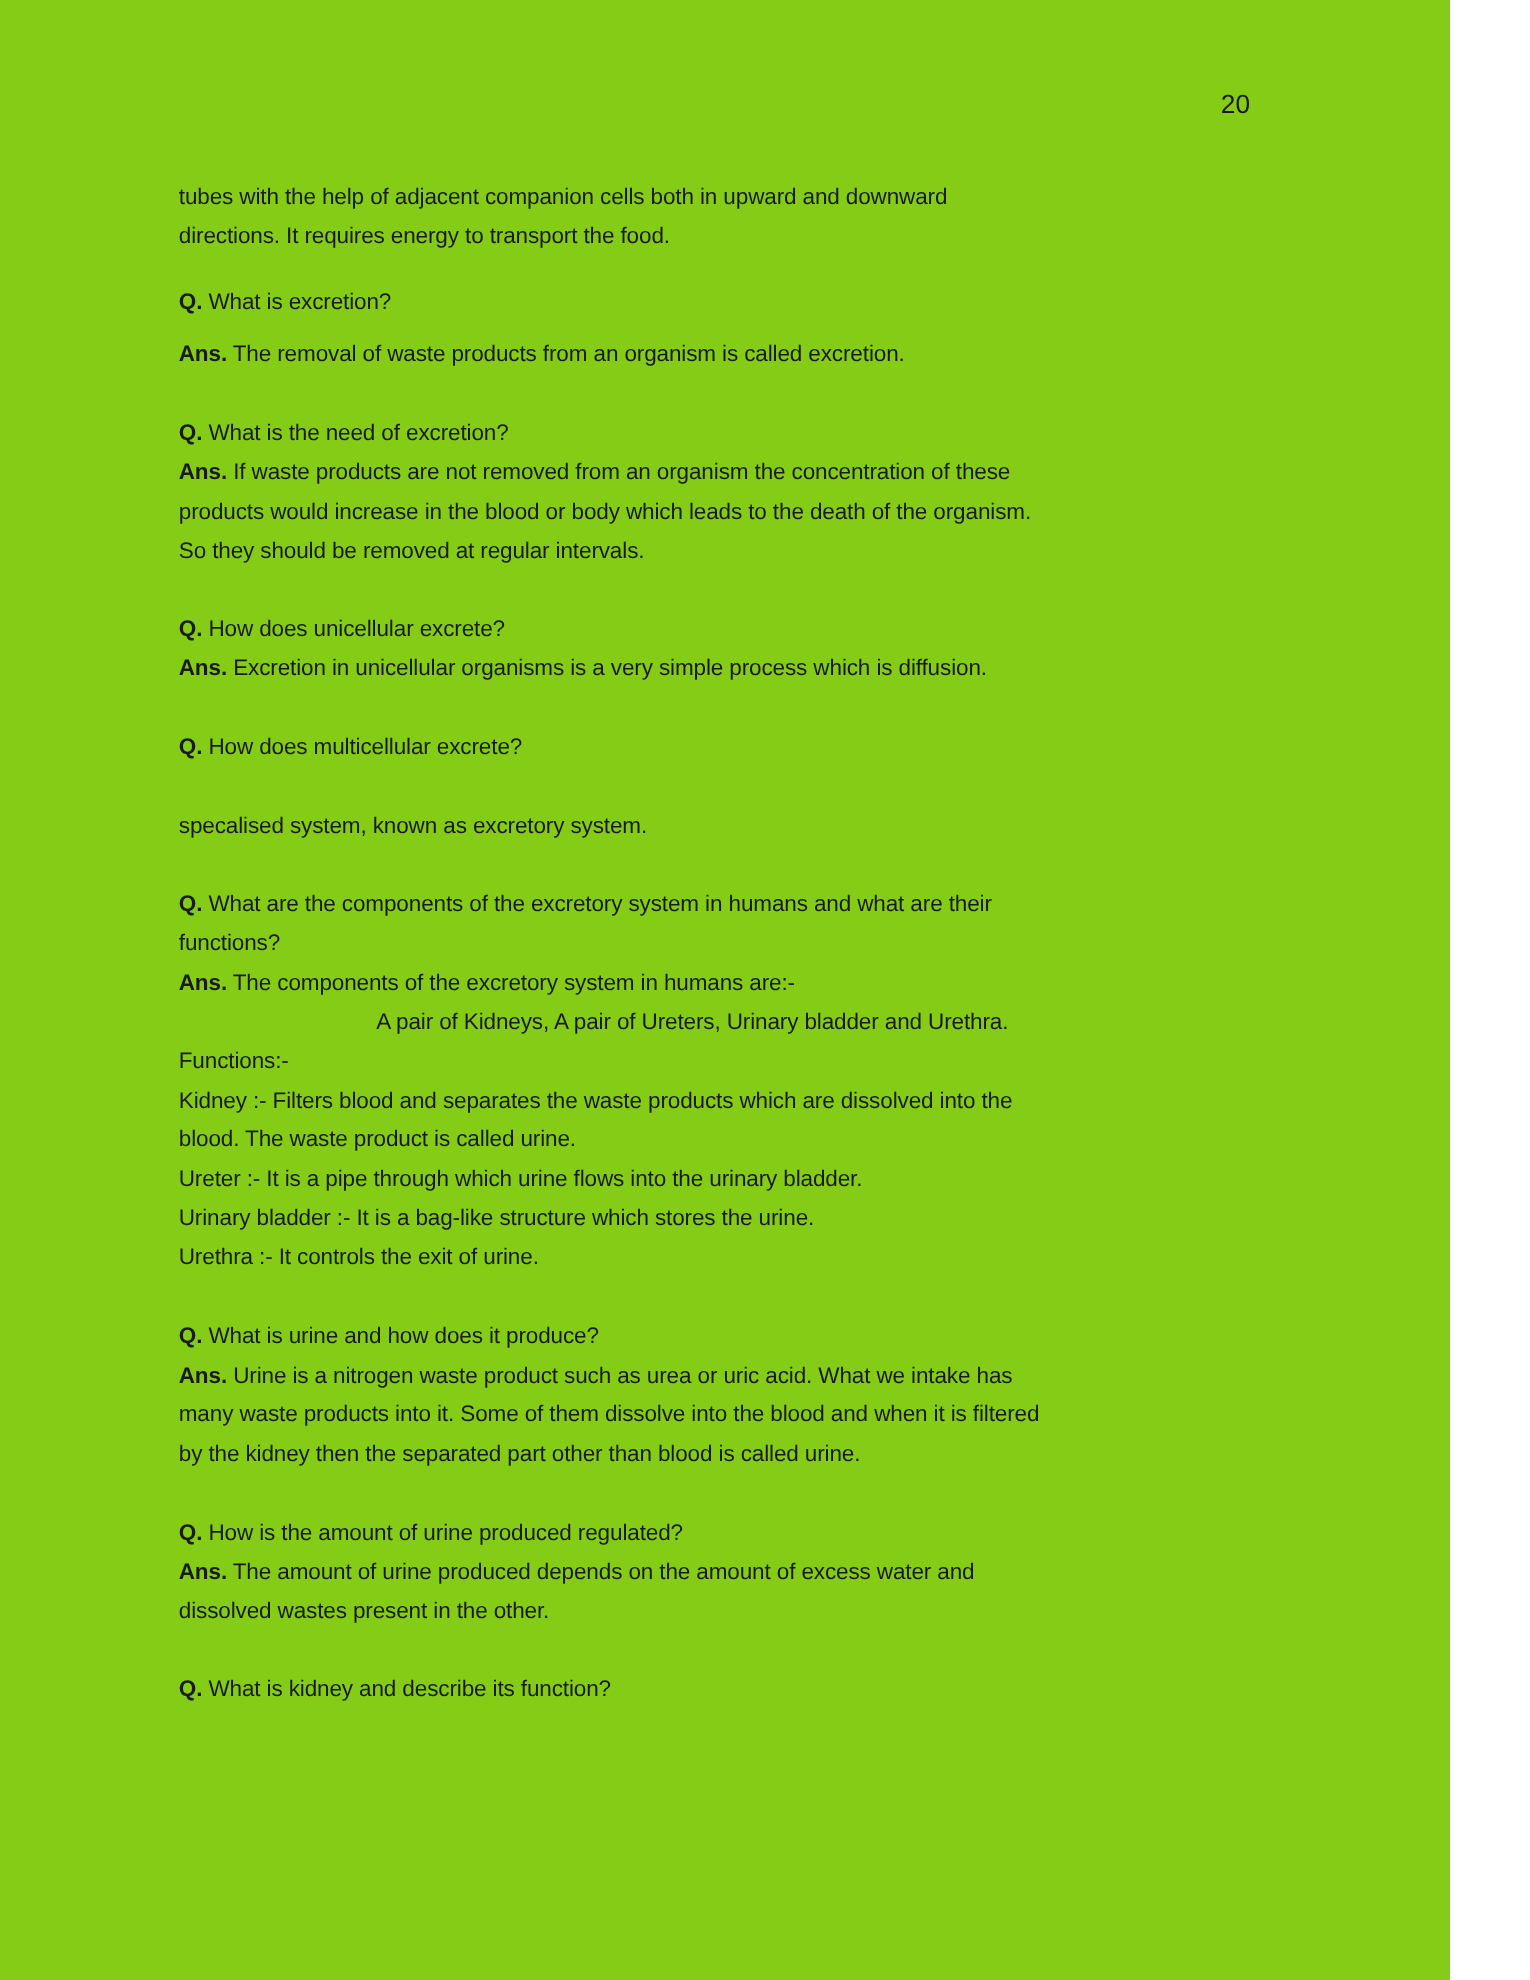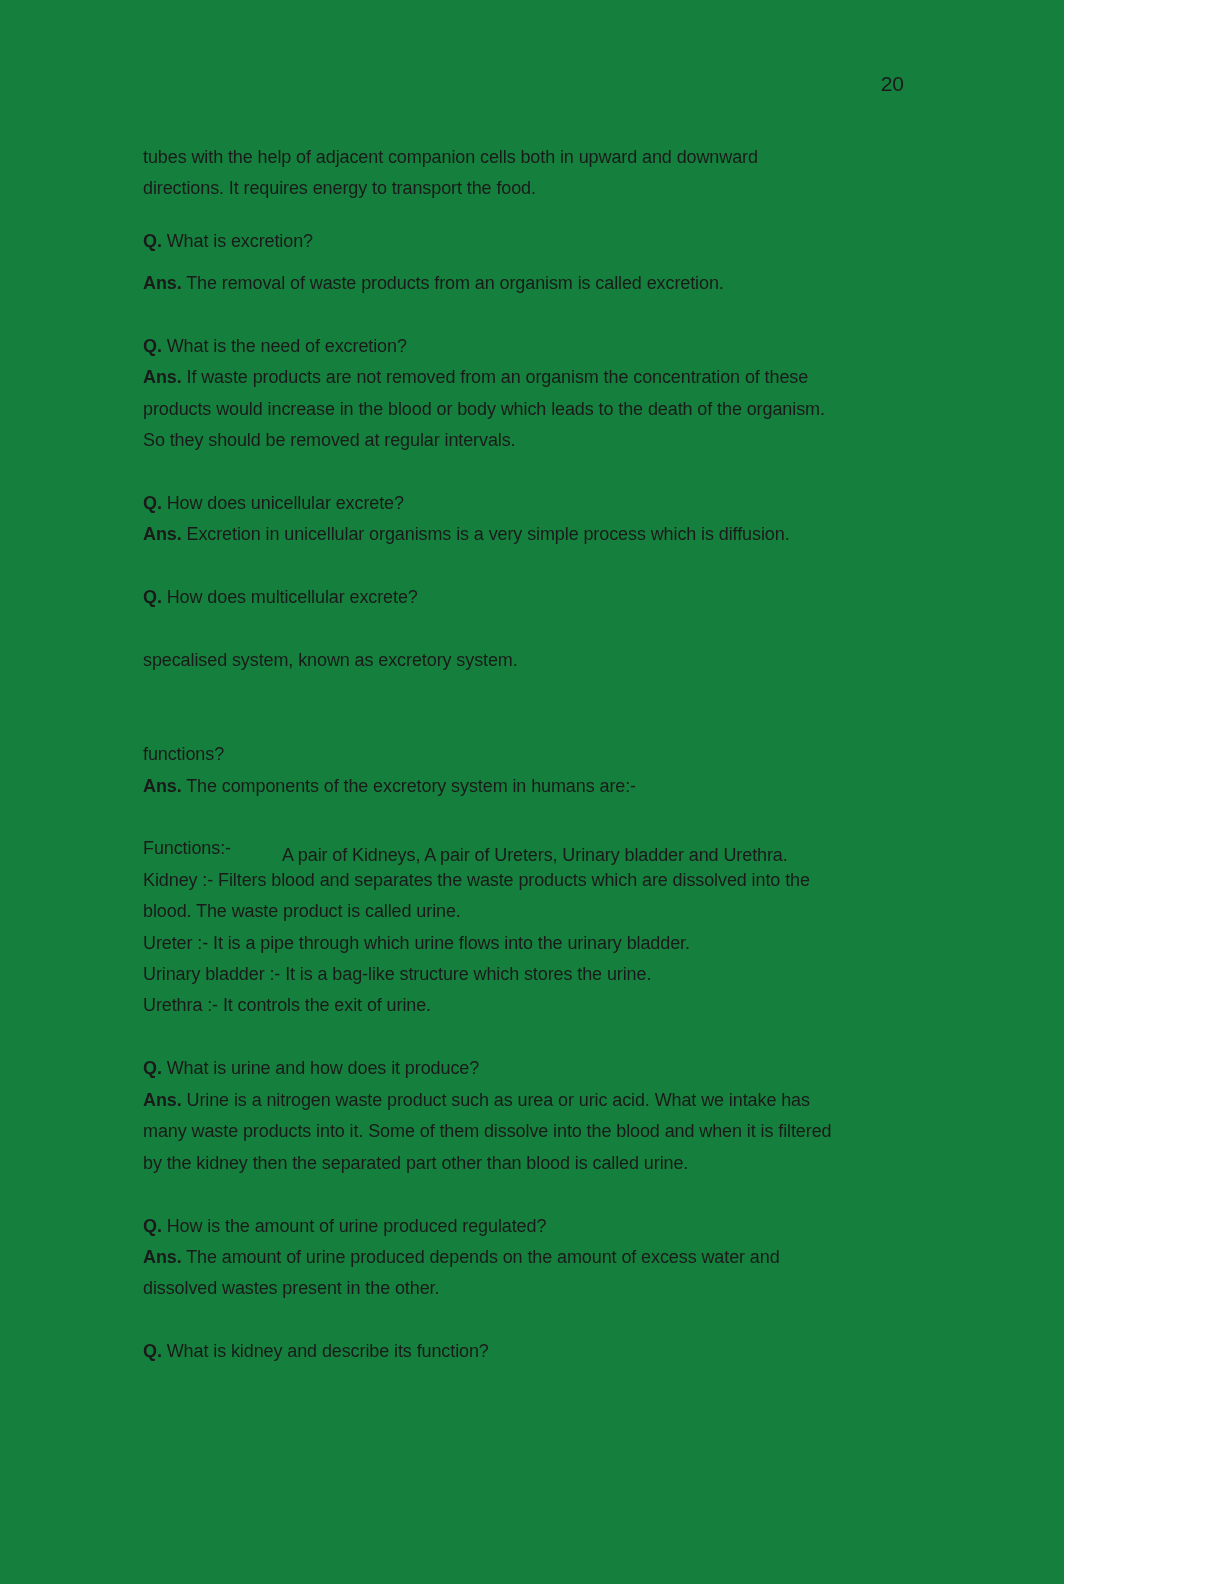--- a/index.html
+++ b/index.html
@@ -1,31 +1,31 @@
 <!DOCTYPE html>
 <html><head>
   <meta charset="utf-8">
   <style>
     html, body { margin: 0; padding: 0; background: #ffffff; }
     body { width: 1224px; height: 1584px; position: relative; overflow: hidden; }
     .page {
-      position: absolute; left: 0; top: 0; width: 1064px; height: 1584px;
-      background: #15803d; color: #1a1a1a;
+      position: absolute; left: 0; top: 0; width: 1160px; height: 1584px;
+      background: #84cc16; color: #1a1a1a;
       font-family: "Liberation Sans", sans-serif;
     }
     .page-number {
       position: absolute; right: 160px; top: 72px;
       font-size: 21px; line-height: 24px; color: #1a1a1a;
     }
     .line {
       position: absolute; left: 143px;
       font-size: 18px; line-height: 26px; white-space: nowrap;
       color: #1a1a1a; letter-spacing: -0.1px;
     }
-    .line.indent { left: 282px; margin-top: 38px; }
+    .line.indent { left: 301px; }
     .b { font-weight: bold; }
   </style>
 </head>
 <body>
 
 <div class="page">
 
   <div class="page-number">20</div>
 
   <div class="line" style="top:144px">tubes with the help of adjacent companion cells both in upward and downward</div>
@@ -52,20 +52,23 @@
   </div>
   <div class="line" style="top:521px">
     <span class="b">Ans.</span><span> Excretion in unicellular organisms is a very simple process which is diffusion.</span>
   </div>
 
   <div class="line" style="top:584px">
     <span class="b">Q.</span><span> How does multicellular excrete?</span>
   </div>
   <div class="line" style="top:647px">specalised system, known as excretory system.</div>
 
+  <div class="line" style="top:710px">
+    <span class="b">Q.</span><span> What are the components of the excretory system in humans and what are their</span>
+  </div>
   <div class="line" style="top:741px">functions?</div>
   <div class="line" style="top:773px">
     <span class="b">Ans.</span><span> The components of the excretory system in humans are:-</span>
   </div>
   <div class="line indent" style="top:804px">A pair of Kidneys, A pair of Ureters, Urinary bladder and Urethra.</div>
   <div class="line" style="top:835px">Functions:-</div>
   <div class="line" style="top:867px">Kidney :- Filters blood and separates the waste products which are dissolved into the</div>
   <div class="line" style="top:898px">blood. The waste product is called urine.</div>
   <div class="line" style="top:930px">Ureter :- It is a pipe through which urine flows into the urinary bladder.</div>
   <div class="line" style="top:961px">Urinary bladder :- It is a bag-like structure which stores the urine.</div>

